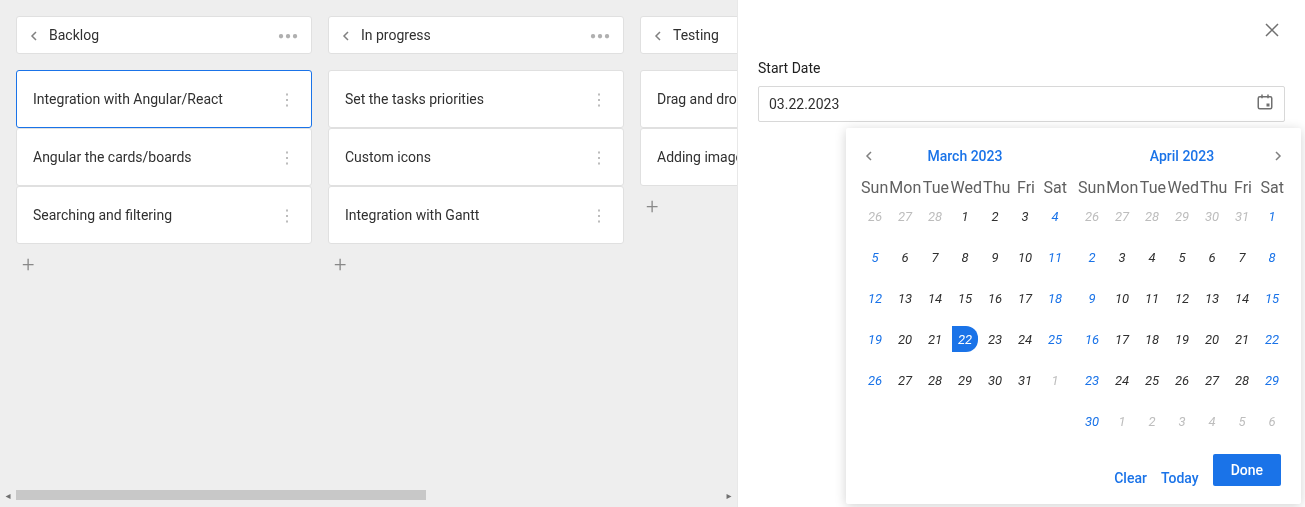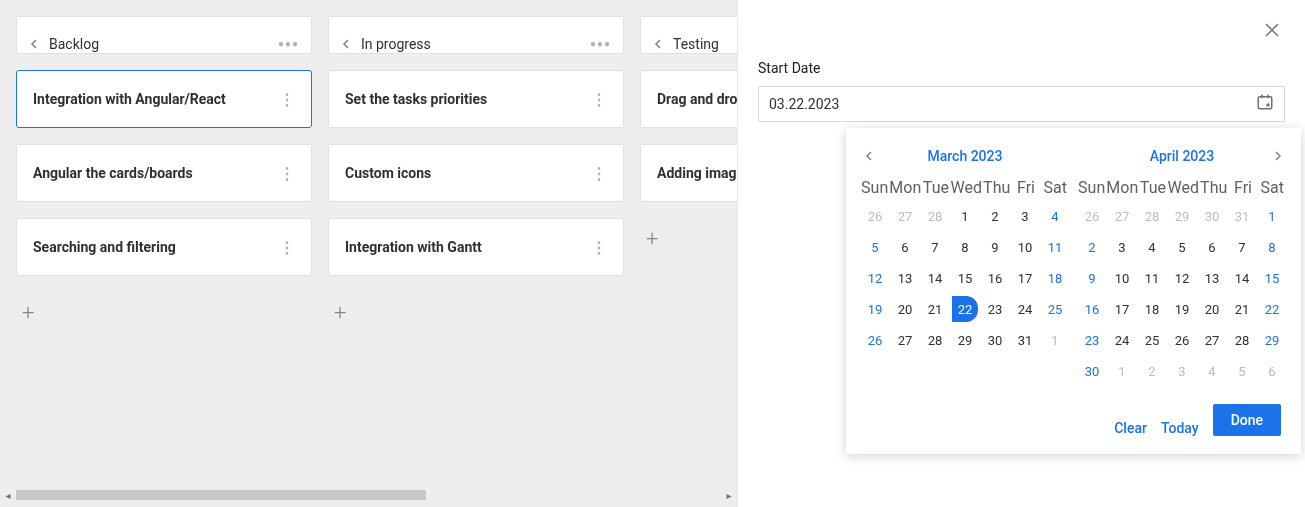--- a/index.html
+++ b/index.html
@@ -5,31 +5,31 @@
   * { box-sizing: border-box; margin: 0; padding: 0; font-family: -apple-system, BlinkMacSystemFont, "Segoe UI", Roboto, Arial, sans-serif; }
   body { width: 1305px; height: 507px; overflow: hidden; position: relative; background: #fff; }
   .board-area {
     position: absolute; left: 0; top: 0; width: 737px; height: 507px;
     background: #eeeeee; overflow: hidden;
   }
   .columns { display: flex; gap: 16px; padding: 16px 16px 0 16px; height: 483px; }
   .column { width: 296px; flex-shrink: 0; display: flex; flex-direction: column; }
   .col-header {
     background: #ffffff; border: 1px solid #e0e0e0; border-radius: 3px;
-    height: 38px; display: flex; align-items: flex-end; justify-content: space-between;
+    height: 38px; display: flex; align-items: center; justify-content: space-between;
     padding: 0 8px 0 12px; margin-bottom: 16px;
   }
   .col-header-left { display: flex; align-items: center; gap: 10px; }
   .chev { color: #808080; }
   .col-title { font-size: 14px; color: #303030; }
   .dots { color: #b0b0b0; letter-spacing: 1px; font-size: 10px; cursor: pointer; padding: 4px; }
   .card {
     background: #ffffff; border: 1px solid #e0e0e0; border-radius: 3px;
     height: 58px; display: flex; align-items: center; justify-content: space-between;
-    padding: 0 6px 0 16px; margin-bottom: 16px; font-size: 14px; color: #303030; font-weight: bold;
+    padding: 0 6px 0 16px; font-size: 14px; color: #303030;
   }
   .card.selected { border: 1px solid #1a73e8; }
   .card .dots-v { color: #b0b0b0; font-size: 16px; cursor: pointer; padding: 4px 10px; }
   .add-card { height: 40px; display: flex; align-items: center; padding-left: 6px; }
   .plus { color: #888; font-size: 22px; font-weight: 300; }
   .hscroll {
     position: absolute; left: 0; bottom: 0; height: 24px; width: 737px;
     background: #eeeeee; display: flex; align-items: center;
   }
   .hscroll .arrow { width: 16px; text-align: center; color: #707070; font-size: 10px; }
@@ -61,21 +61,21 @@
   }
   .months { display: flex; justify-content: space-between; padding: 0 6px 4px 6px; }
   .month { width: 210px; }
   .month-header { display: flex; align-items: center; justify-content: center; position: relative; height: 32px; }
   .month-title { color: #1a73e8; font-weight: 500; font-size: 14px; }
   .nav-arrow { position: absolute; color: #808080; cursor: pointer; font-size: 14px; padding: 4px; }
   .nav-arrow.left { left: 0; }
   .nav-arrow.right { right: 0; }
   .dow { display: grid; grid-template-columns: repeat(7, 1fr); text-align: center;
          font-size: 16px; color: #606060; margin: 6px 0; }
-  .days { display: grid; grid-template-columns: repeat(7, 1fr); text-align: center; row-gap: 5px; }
+  .days { display: grid; grid-template-columns: repeat(7, 1fr); text-align: center; row-gap: 15px; font-style: italic; }
   .day { font-size: 13px; color: #303030; height: 26px; display: flex; align-items: center; justify-content: center; cursor: pointer; border-radius: 2px; }
   .day.muted { color: #bdbdbd; }
   .day.weekend { color: #1a73e8; }
   .day.selected { background: #1a73e8; color: #fff; border-radius: 0 12px 12px 0; width: 26px; margin: 0 auto; }
   .cal-footer { display: flex; justify-content: flex-end; align-items: flex-end; gap: 14px; padding: 16px 12px 6px 12px; }
   .link-btn { color: #1a73e8; font-size: 14px; font-weight: 500; cursor: pointer; }
   .done-btn {
     background: #1a73e8; color: #fff; font-size: 14px; font-weight: 500;
     padding: 8px 18px; border-radius: 2px; cursor: pointer;
   }

